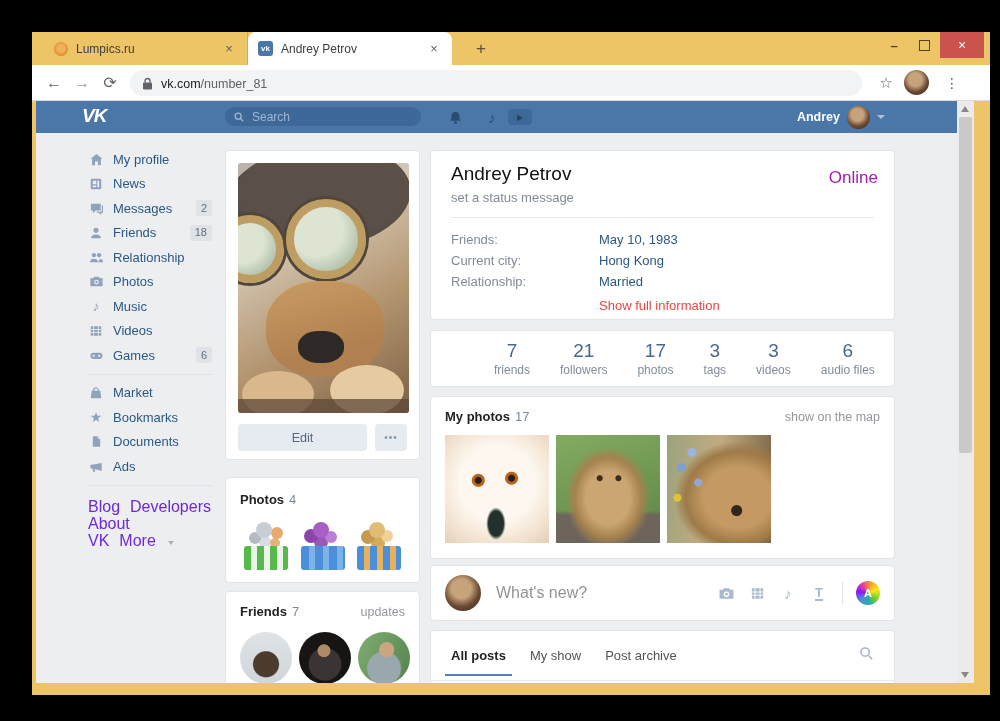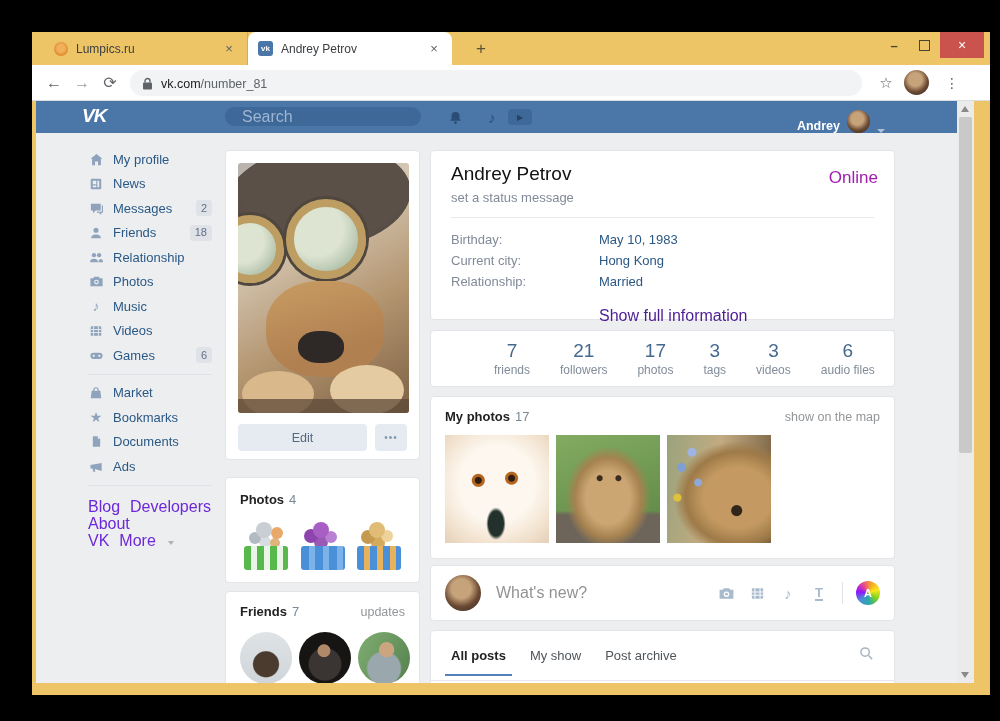--- a/index.html
+++ b/index.html
@@ -33,26 +33,26 @@
   .urlpath{font-size:12.5px;color:#5f6368}
   .tb-star{left:842px;font-size:15px;color:#5f6368}
   .tb-avatar{position:absolute;left:872px;top:5px;width:25px;height:25px;border-radius:50%;background:radial-gradient(circle at 45% 38%,#c7a37b 0 32%,#6b4a33 60%,#2f2620 100%)}
   .tb-menu{left:908px;font-size:14px;color:#5f6368}
 
   
   .content{position:absolute;left:4px;top:69px;width:938px;height:582px;background:#edeef0;overflow:hidden}
   .vkheader{position:absolute;left:0;top:0;width:921px;height:32px;background:#4a76a8}
   .vklogo{position:absolute;left:46px;top:4px;color:#fff;font-size:19px;font-weight:800;letter-spacing:-1px;font-style:italic}
   .vksearch{position:absolute;left:189px;top:6px;width:196px;height:19px;background:#3d6898;border-radius:10px;display:flex;align-items:center;gap:6px;padding:0 9px;box-sizing:border-box}
-  .vksearch input{flex:1;background:transparent;border:0;outline:0;font-size:16px;color:#dbe7f3;font-family:inherit}
+  .vksearch input{flex:1;background:transparent;border:0;outline:0;font-size:12px;color:#dbe7f3;font-family:inherit}
   .vksearch input::placeholder{color:#9fb6d2}
   .hicon{position:absolute;top:7px;width:18px;height:18px;display:flex;align-items:center;justify-content:center}
   .note{color:#2b4d74;font-size:15px;font-weight:bold}
   .vidbtn{position:absolute;left:472px;top:8px;width:24px;height:16px;background:#3d6898;border-radius:4px;color:#24435f;display:flex;align-items:center;justify-content:center;font-size:8px}
-  .huser{position:absolute;right:72px;top:0;height:32px;display:flex;align-items:flex-end;gap:7px}
+  .huser{position:absolute;right:72px;top:0;height:32px;display:flex;align-items:center;gap:7px}
   .huser .hname{color:#fff;font-size:12.5px;font-weight:bold}
   .havatar{width:23px;height:23px;border-radius:50%;background:radial-gradient(circle at 45% 38%,#c7a37b 0 32%,#6b4a33 60%,#2f2620 100%)}
   .caret{width:0;height:0;border-left:4px solid transparent;border-right:4px solid transparent;border-top:4px solid rgba(255,255,255,.55)}
 
   
   .scroll{position:absolute;left:921px;top:0;width:17px;height:582px;background:#ebebeb}
   .sthumb{position:absolute;left:2px;top:16px;width:13px;height:336px;background:#c9c9c9;border-radius:2px}
   .sarrow{position:absolute;left:4px;width:0;height:0;border-left:4.5px solid transparent;border-right:4.5px solid transparent}
   .sup{top:5px;border-bottom:6px solid #8a8a8a}
   .sdown{bottom:5px;border-top:6px solid #8a8a8a}
@@ -117,21 +117,21 @@
   
   .infocard{left:394px;top:49px;width:465px;height:170px;padding:12px 20px}
   .pname{font-size:19px;color:#111}
   .ponline{position:absolute;right:16px;top:17px;font-size:17px;color:#a21caf}
   .pstatus{font-size:13px;color:#828a99;margin-top:5px;cursor:pointer}
   .pdiv{border-top:1px solid #e7e8ec;margin-top:12px}
   .prow{display:flex;margin-top:0;height:21px;align-items:center;font-size:13px}
   .prows{margin-top:11px}
   .plabel{width:148px;color:#828a99;flex:none}
   .pvalue{color:#2a5885;cursor:pointer}
-  .showfull{margin-top:15px;margin-left:148px;font-size:16px;color:#4c1d95;cursor:pointer}
+  .showfull{margin-top:6px;margin-left:148px;font-size:13px;color:#ef4444;cursor:pointer}
 
   .statscard{left:394px;top:229px;width:465px;height:57px;display:flex;align-items:center;padding-left:48px}
   .stat{text-align:center;padding:0 15px;cursor:pointer}
   .statv{font-size:19px;color:#45688e;line-height:20px}
   .statl{font-size:12px;color:#818c99;margin-top:2px}
 
   .photoscard{left:394px;top:295px;width:465px;height:163px;padding:12px 14px}
   .phead{display:flex;align-items:baseline}
   .phead .cardlink{margin-left:auto}
   .pgrid{display:flex;gap:7px;margin-top:11px}
@@ -411,21 +411,21 @@
       </div>
     </div>
 
     <div class="card infocard">
       <div class="pname">Andrey Petrov</div>
       <div class="ponline">Online</div>
       <div class="pstatus">set a status message</div>
       <div class="pdiv"></div>
       <div class="prows">
         <div class="prow">
-          <span class="plabel">Birthday:</span>
+          <span class="plabel">Friends:</span>
           <span class="pvalue">May 10, 1983</span>
         </div>
         <div class="prow">
           <span class="plabel">Current city:</span>
           <span class="pvalue">Hong Kong</span>
         </div>
         <div class="prow">
           <span class="plabel">Relationship:</span>
           <span class="pvalue">Married</span>
         </div>

